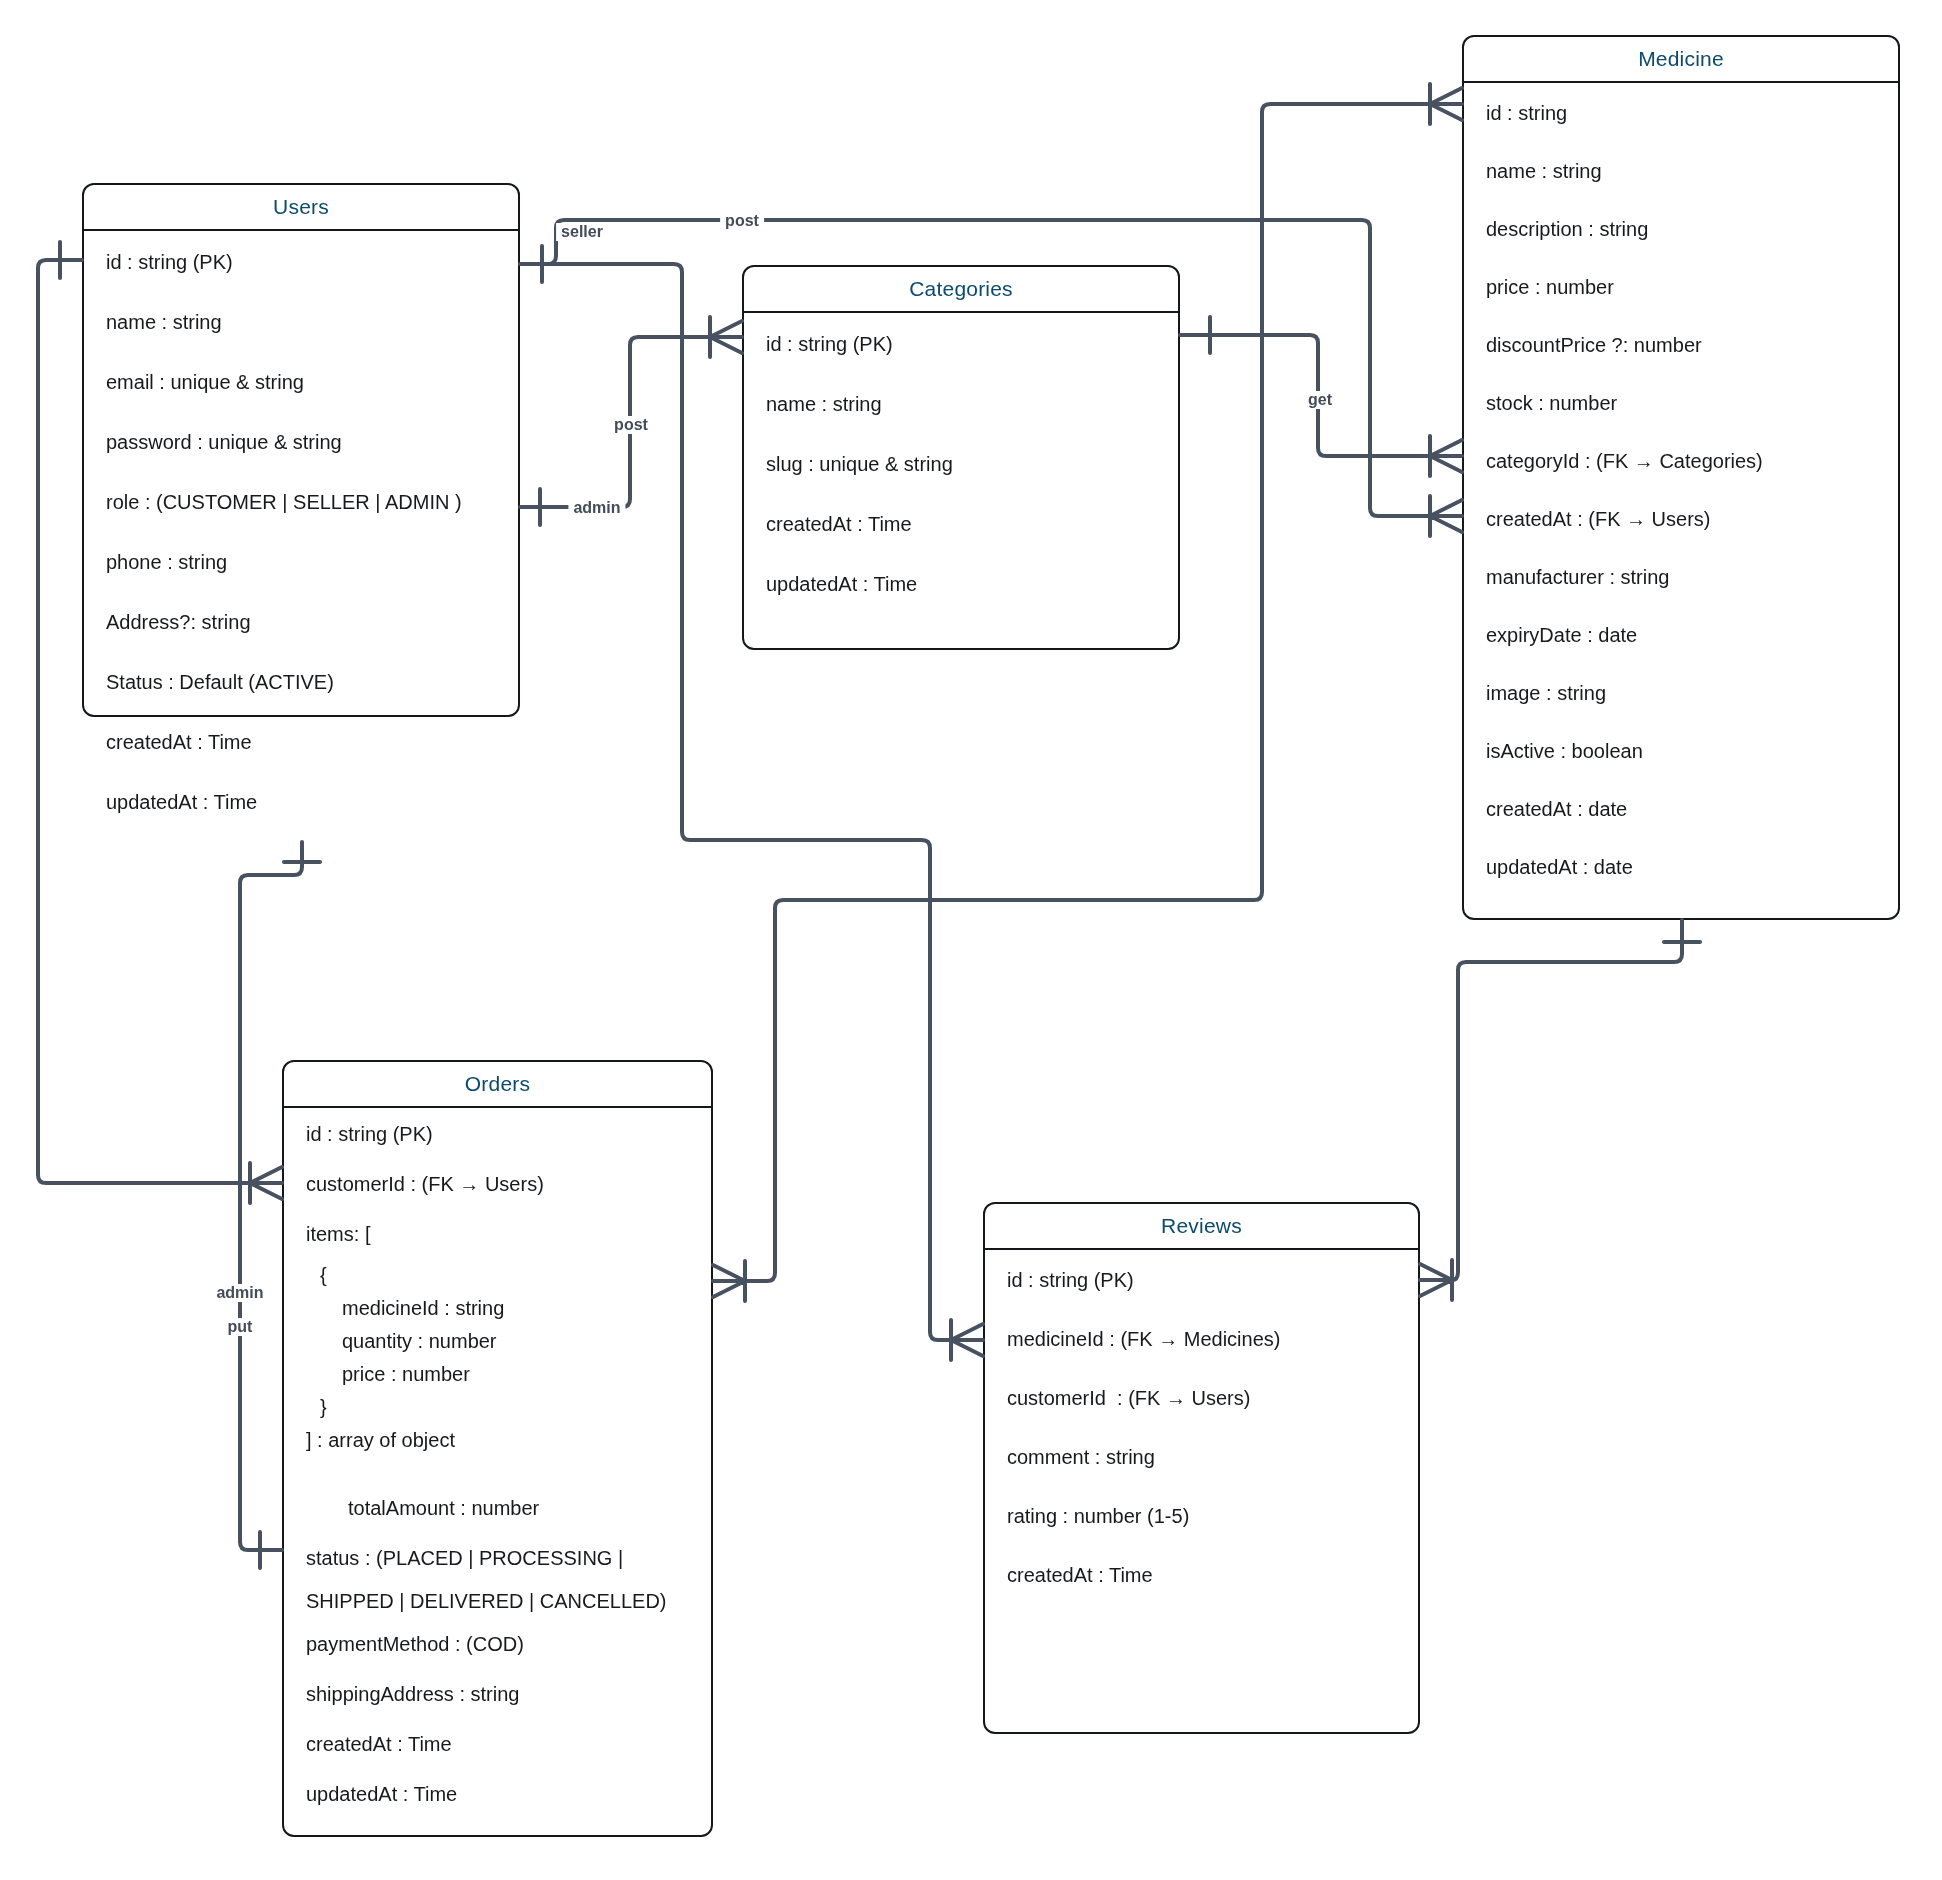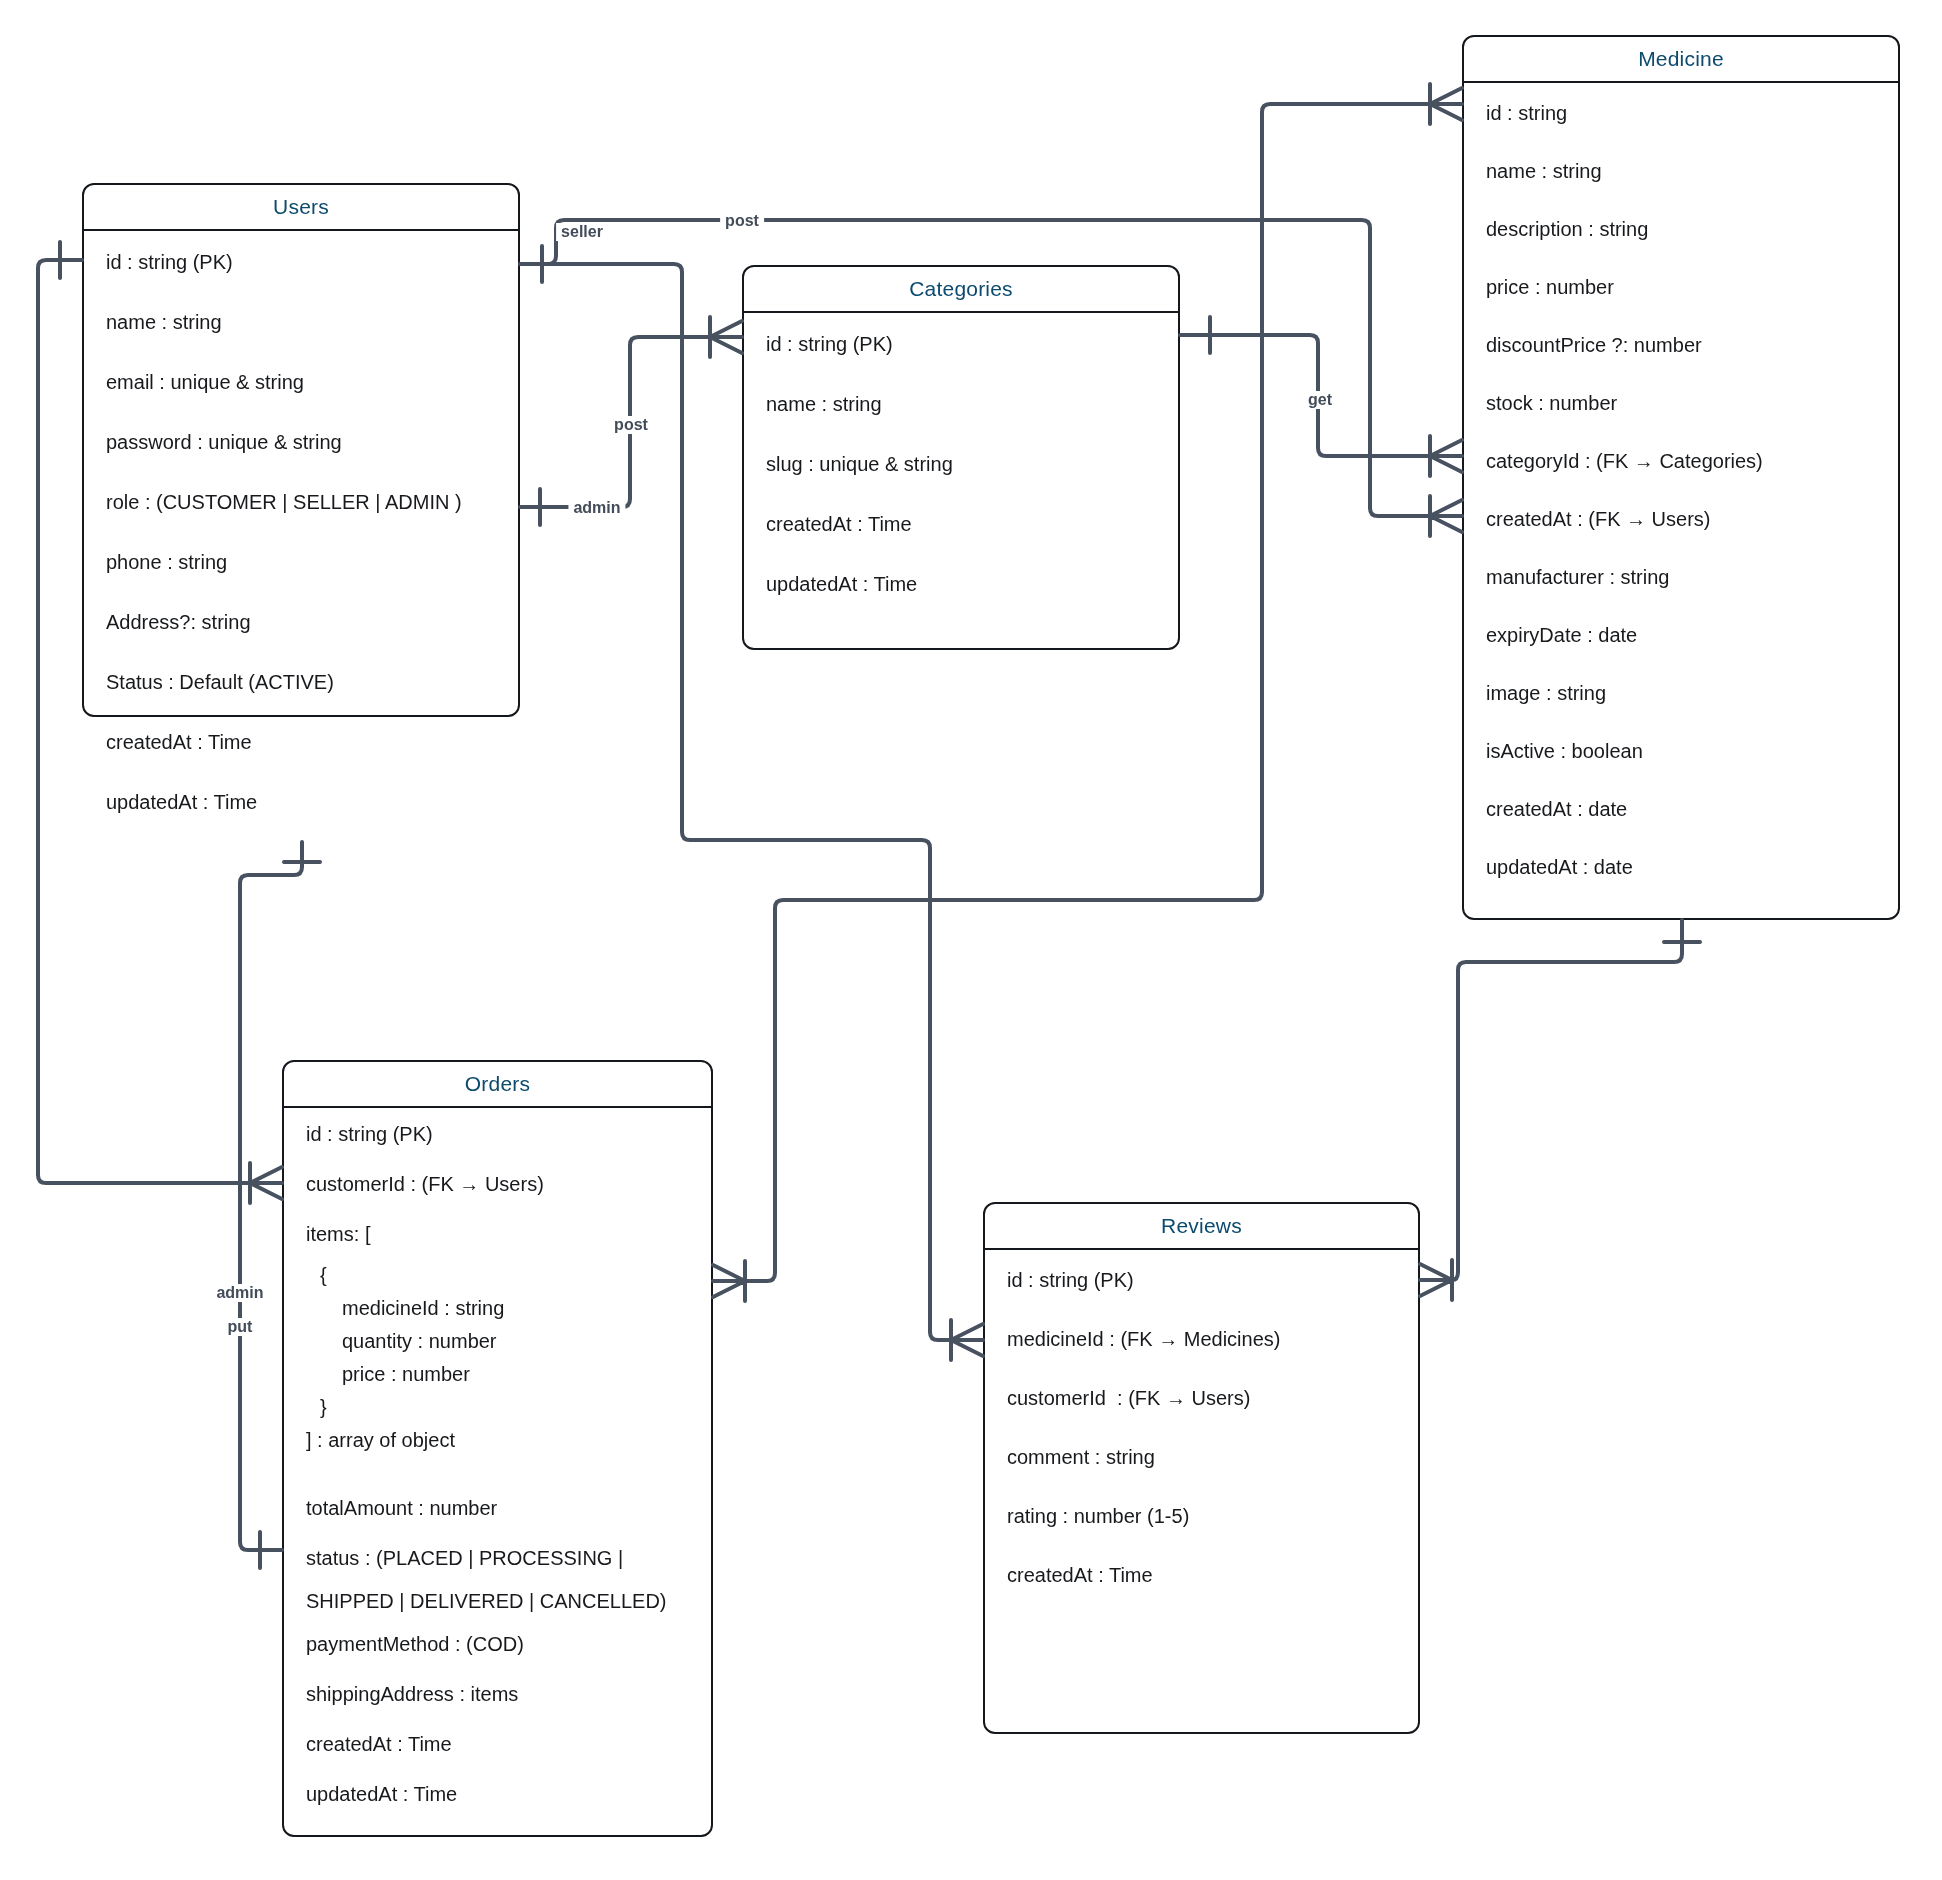--- a/index.html
+++ b/index.html
@@ -13,21 +13,21 @@
           justify-content:center;font-size:21px;color:#0c4a6e;letter-spacing:.2px;}
   .entity-body{padding:1px 12px 0 22px;font-size:20px;color:#17191c;}
   .row{white-space:pre;}
   #users .row{line-height:60px;}
   #categories .row{line-height:60px;}
   #medicine .row{line-height:58px;}
   #reviews .row{line-height:59px;}
   #orders .row{line-height:50px;}
   #orders .row.tight{line-height:33px;}
   #orders .row.cont{line-height:36px;}
-  #orders .row.gap{margin-top:26px;}
+  #orders .row.gap{margin-top:26px;margin-left:42px;}
   #orders .row.sub1{padding-left:14px;}
   #orders .row.sub2{padding-left:36px;}
   #users{left:82px;top:183px;width:438px;height:534px;}
   #categories{left:742px;top:265px;width:438px;height:385px;}
   #medicine{left:1462px;top:35px;width:438px;height:885px;}
   #orders{left:282px;top:1060px;width:431px;height:777px;}
   #reviews{left:983px;top:1202px;width:437px;height:532px;}
   .conn-label{position:absolute;transform:translate(-50%,-50%);background:#ffffff;
           padding:0 5px;font-weight:bold;font-size:16px;color:#434c59;white-space:pre;}
 </style>
@@ -96,21 +96,21 @@
         <div class="row sub1 tight">{</div>
         <div class="row sub2 tight">medicineId : string</div>
         <div class="row sub2 tight">quantity : number</div>
         <div class="row sub2 tight">price : number</div>
         <div class="row sub1 tight">}</div>
         <div class="row tight">] : array of object</div>
         <div class="row gap">totalAmount : number</div>
         <div class="row">status : (PLACED | PROCESSING |</div>
         <div class="row cont">SHIPPED | DELIVERED | CANCELLED)</div>
         <div class="row">paymentMethod : (COD)</div>
-        <div class="row">shippingAddress : items</div>
+        <div class="row">shippingAddress : string</div>
         <div class="row">createdAt : Time</div>
         <div class="row">updatedAt : Time</div>
       </div>
   </div>
 
   <div class="entity" id="reviews">
     <div class="entity-header">Reviews</div>
     <div class="entity-body">
 
     <div class="row">id : string (PK)</div>

